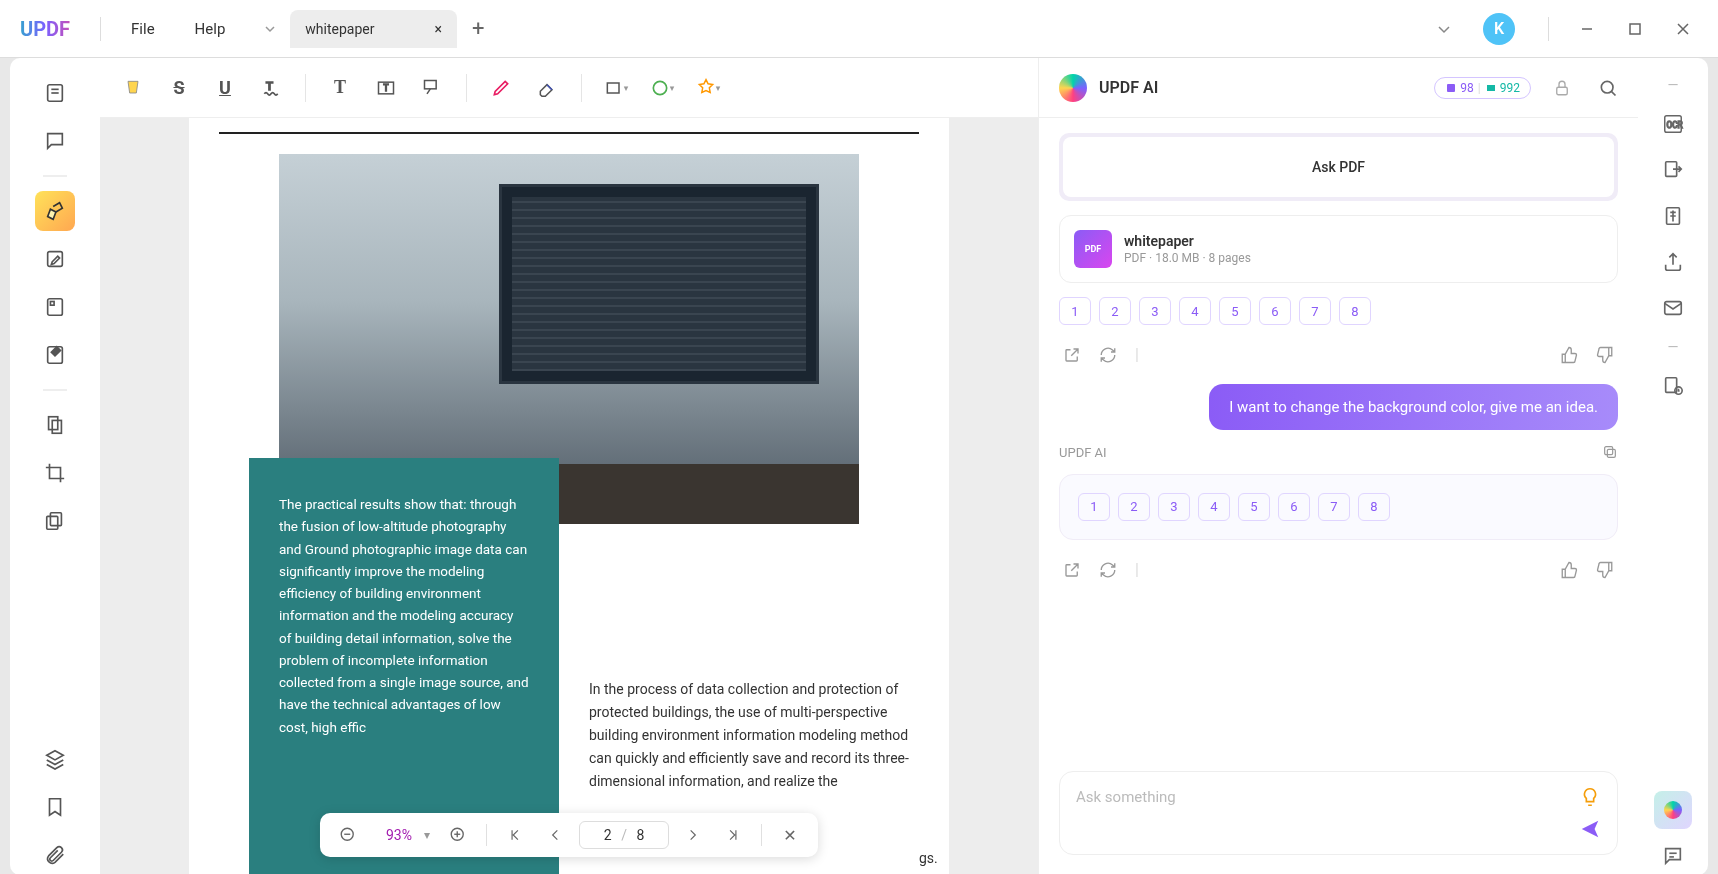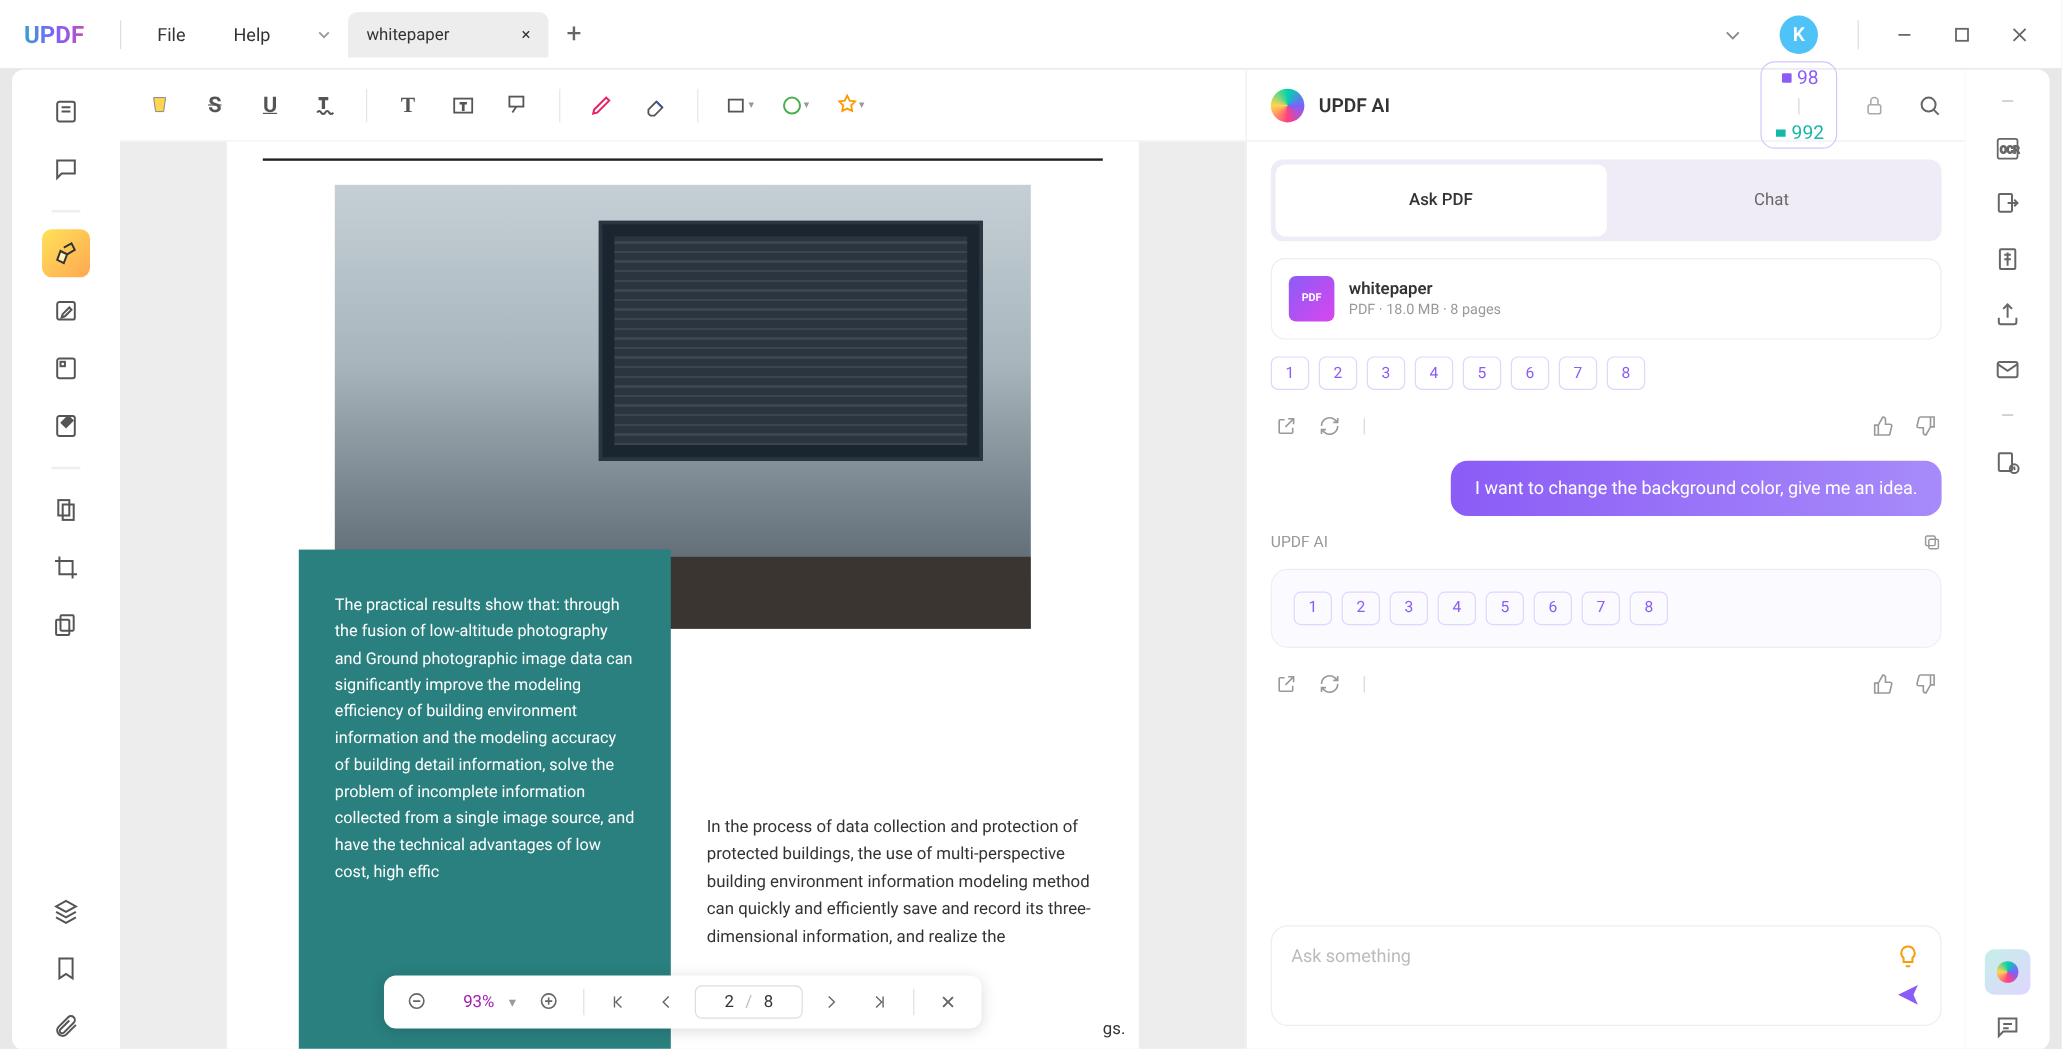--- a/index.html
+++ b/index.html
@@ -47,21 +47,21 @@
 .pc-btn { width: 32px; height: 32px; display: flex; align-items: center; justify-content: center; color: #666; cursor: pointer; border-radius: 6px; }
 .zoom-val { font-size: 14px; color: #a21caf; min-width: 40px; text-align: right; }
 .zoom-dd { color: #999; font-size: 12px; padding: 0 4px; }
 .page-input { border: 1px solid #ddd; border-radius: 6px; padding: 5px 10px; font-size: 14px; width: 90px; text-align: center; color: #333; }
 .pc-sep { width: 1px; height: 22px; background: #e0e0e0; margin: 0 4px; }
 
 .ai-panel { width: 600px; background: #fff; display: flex; flex-direction: column; border-left: 1px solid #eee; }
 .ai-header { height: 60px; display: flex; align-items: center; padding: 0 20px; gap: 12px; border-bottom: 1px solid #eee; }
 .ai-logo { width: 28px; height: 28px; border-radius: 50%; background: conic-gradient(#00d4aa,#7b61ff,#ff4081,#ffd54f,#00d4aa); }
 .ai-title { font-size: 16px; font-weight: 600; color: #333; flex: 1; }
-.credit-badge { display: flex; align-items: center; gap: 4px; border: 1px solid #d4c5ff; border-radius: 12px; padding: 3px 10px; font-size: 16px; flex-direction: column; }
+.credit-badge { display: flex; align-items: center; gap: 4px; border: 1px solid #d4c5ff; border-radius: 12px; padding: 3px 10px; font-size: 12px; }
 .cred-purple { color: #8b5cf6; display: flex; align-items: center; gap: 3px; }
 .cred-teal { color: #14b8a6; display: flex; align-items: center; gap: 3px; }
 .lock-icon { color: #aaa; margin-left: 10px; }
 .search-icon { color: #666; margin-left: 15px; }
 
 .ai-body { flex: 1; padding: 15px 20px; overflow-y: auto; display: flex; flex-direction: column; gap: 14px; }
 .seg-control { display: flex; background: #f0ecf7; border-radius: 10px; padding: 4px; }
 .seg-btn { flex: 1; text-align: center; padding: 22px; font-size: 14px; color: #666; border-radius: 8px; cursor: pointer; }
 .seg-btn.active { background: #fff; color: #333; font-weight: 500; }
 .file-card { border: 1px solid #eee; border-radius: 12px; padding: 14px; display: flex; align-items: center; gap: 12px; }
@@ -366,21 +366,20 @@
           <svg width="20" height="20" viewBox="0 0 24 24" fill="none" stroke="currentColor" stroke-width="2">
             <circle cx="11" cy="11" r="7"></circle>
             <line x1="21" y1="21" x2="16" y2="16"></line>
           </svg>
         </div>
     </div>
 
     <div class="ai-body">
       <div class="seg-control">
         <div class="seg-btn active">Ask PDF</div>
-        <div class="seg-btn">Chat</div>
       </div>
 
       <div class="file-card">
         <div class="file-icon">PDF</div>
         <div class="file-info">
           <div class="file-name">whitepaper</div>
           <div class="file-meta">PDF · 18.0 MB · 8 pages</div>
         </div>
       </div>
 

